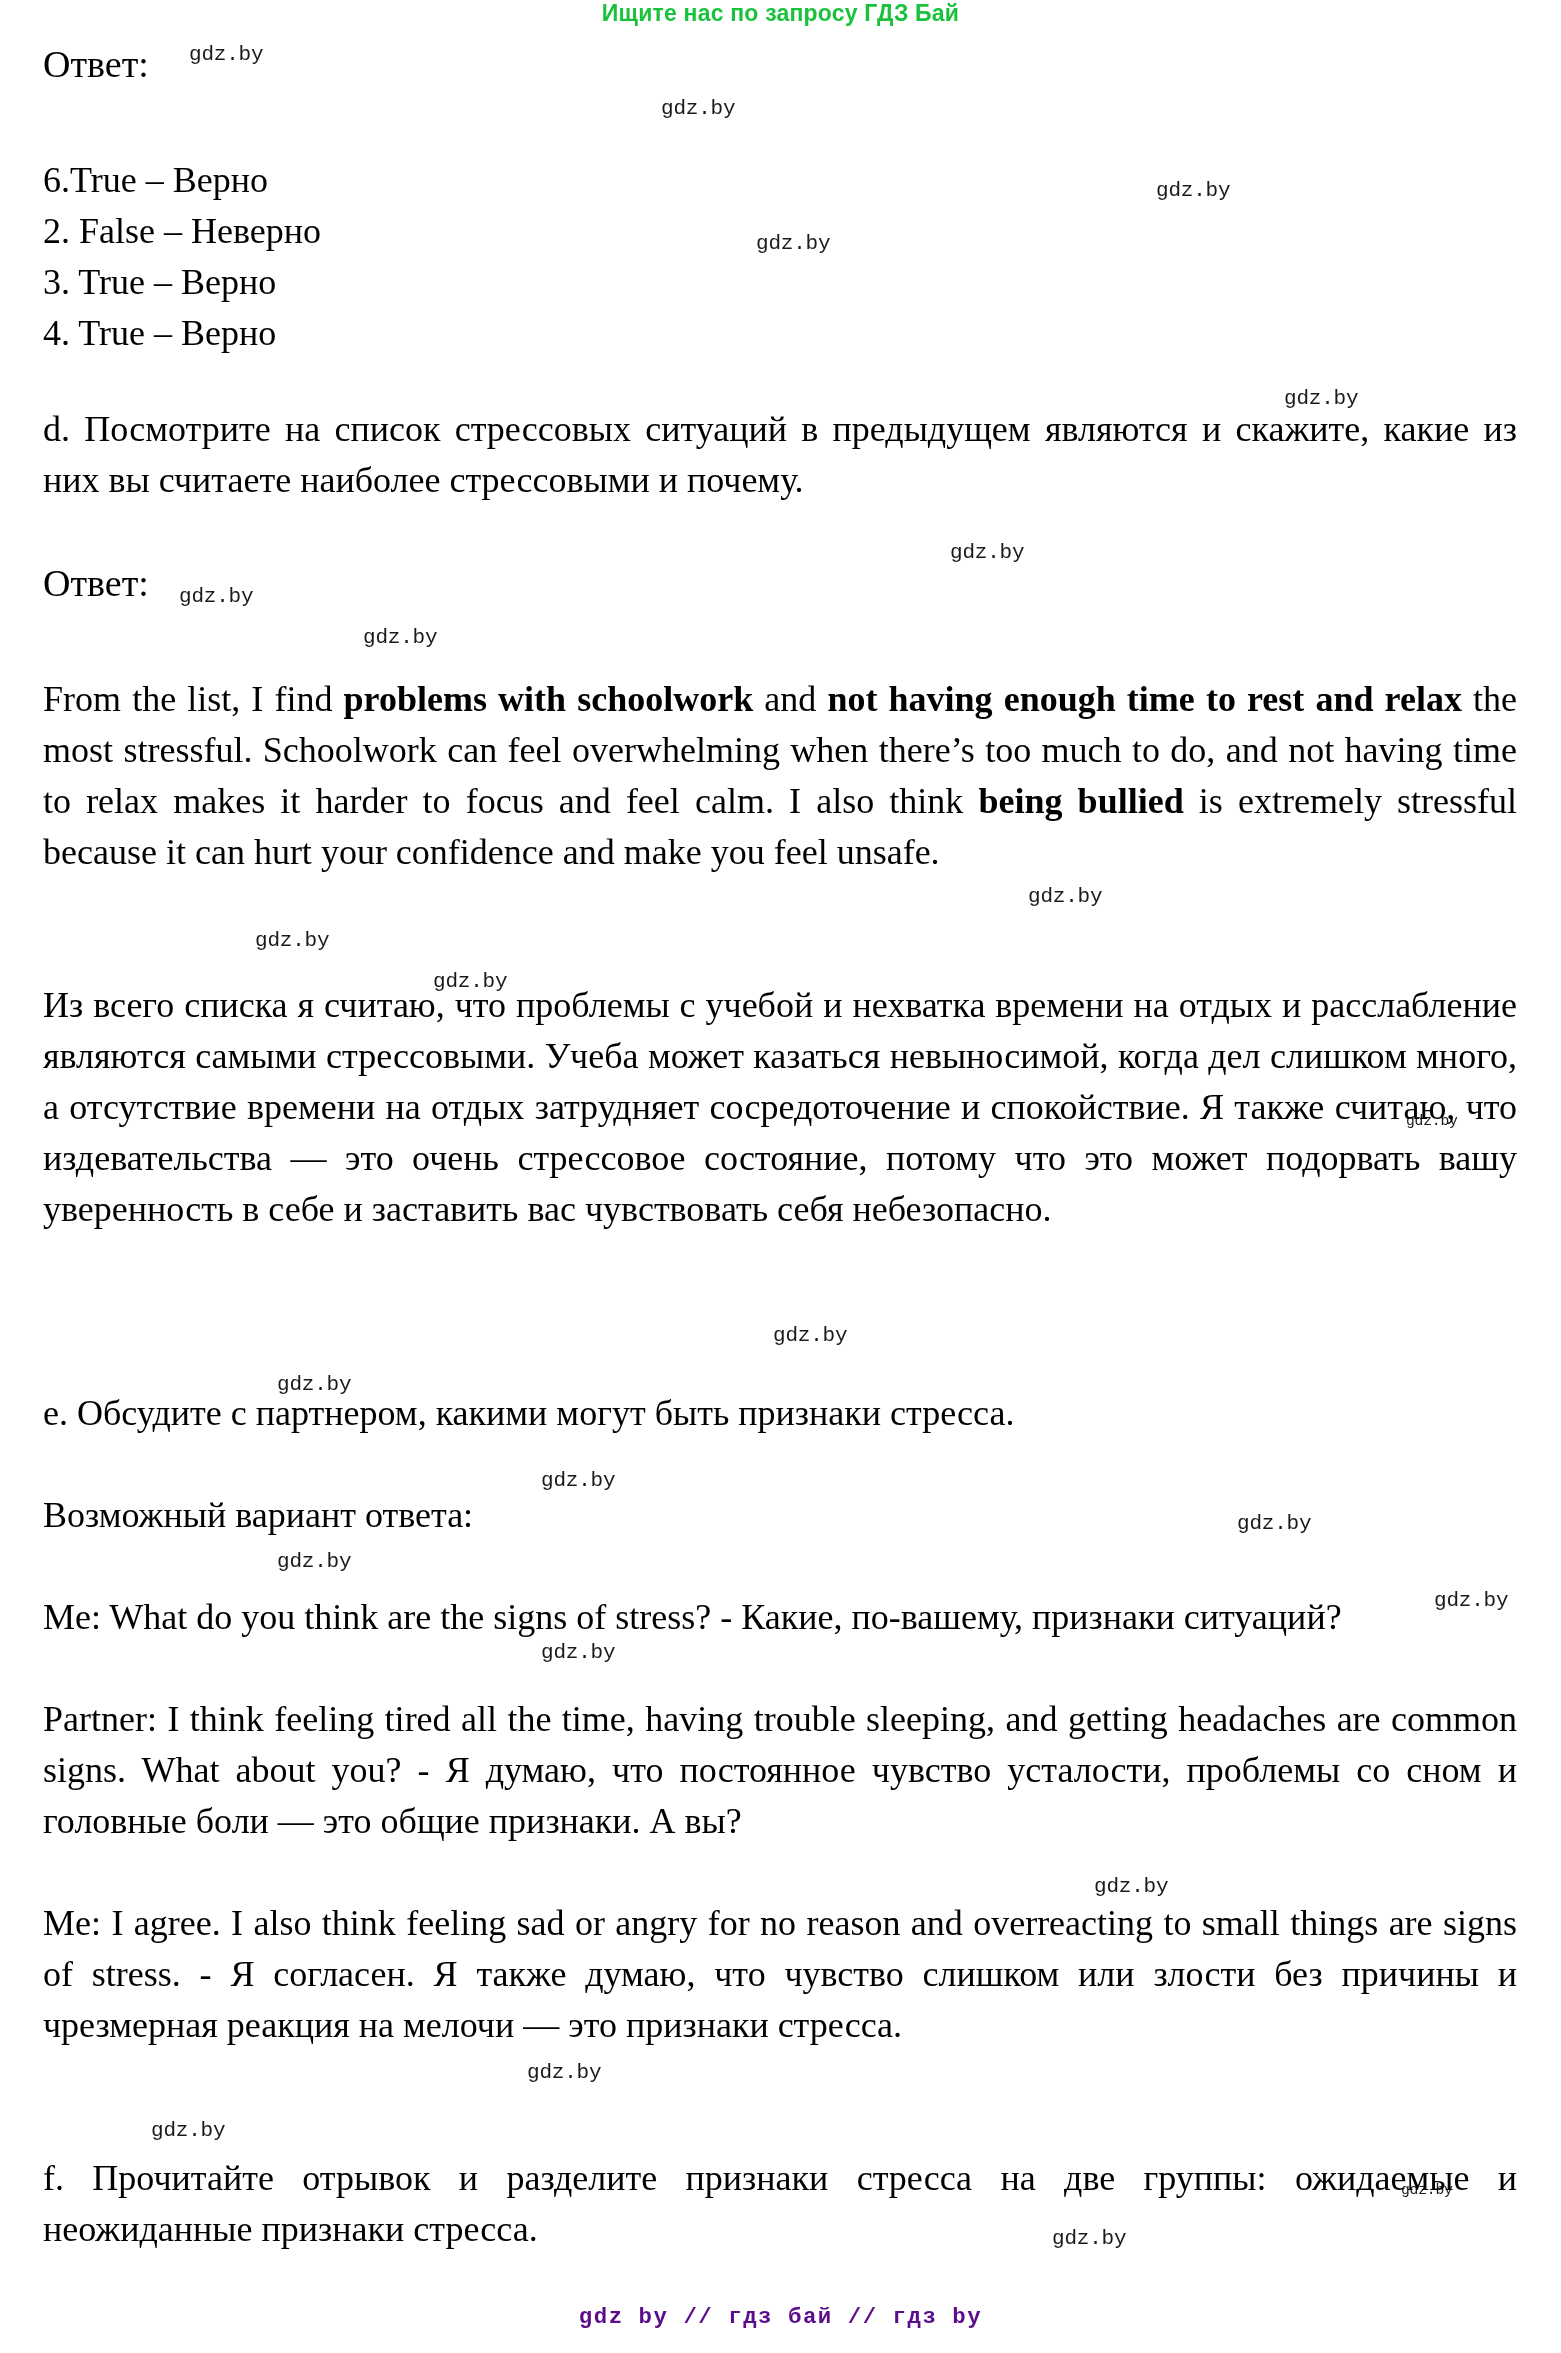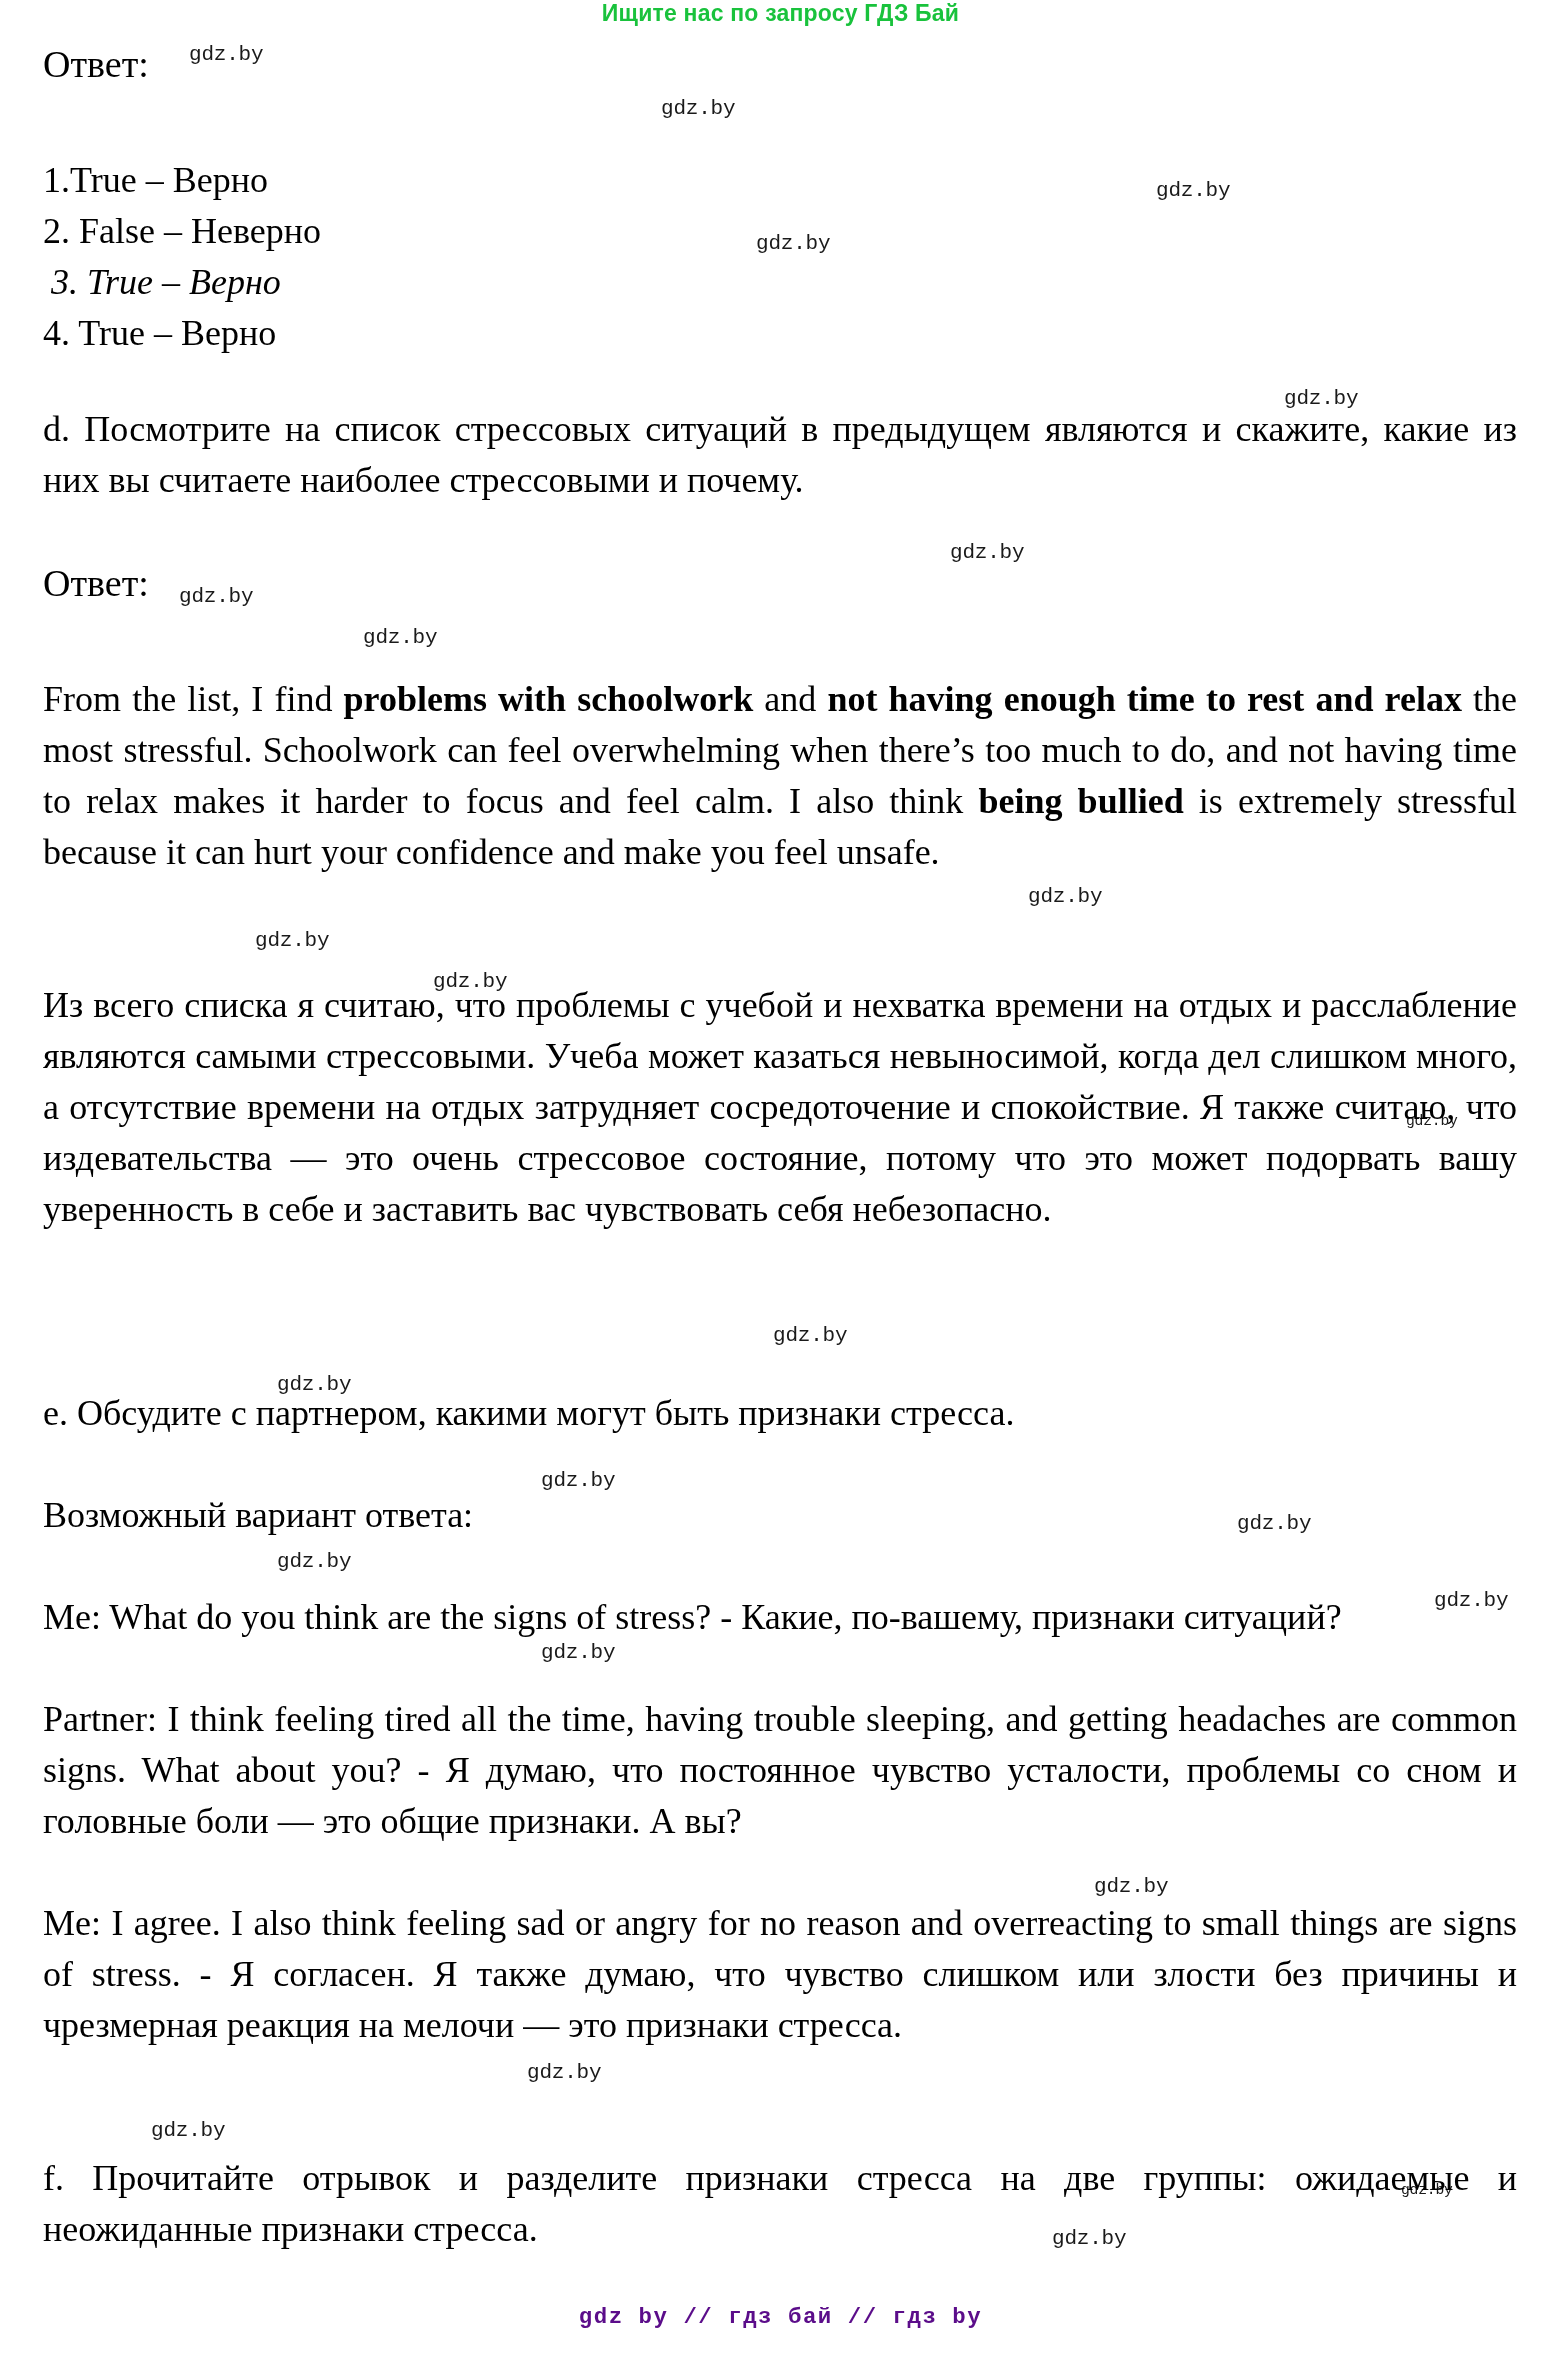--- a/index.html
+++ b/index.html
@@ -117,23 +117,23 @@
   <div class="wm" style="left:1094px; top:1875px;">gdz.by</div>
   <div class="wm" style="left:527px; top:2061px;">gdz.by</div>
   <div class="wm" style="left:151px; top:2119px;">gdz.by</div>
   <div class="wm xs" style="left:1401px; top:2182px;">gdz.by</div>
   <div class="wm" style="left:1052px; top:2227px;">gdz.by</div>
 
   <div class="content">
 
     <div class="tx" style="left:0px; top:39px; font-size:38px;">Ответ:</div>
 
-    <div class="tx" style="left:0px; top:155px;">1.True – Верно</div>
+    <div class="tx" style="left:0px; top:155px;">6.True – Верно</div>
     <div class="tx" style="left:0px; top:206px;">2. False – Неверно</div>
-    <div class="tx" style="left:8px; top:257px;font-style:italic;">3. True – Верно</div>
+    <div class="tx" style="left:0px; top:257px;">3. True – Верно</div>
     <div class="tx" style="left:0px; top:308px;">4. True – Верно</div>
 
     <div class="tx just" style="left:0px; top:404px; width:1474px;">d. Посмотрите на список стрессовых ситуаций в предыдущем являются и скажите, какие из них вы считаете наиболее стрессовыми и почему.</div>
 
     <div class="tx" style="left:0px; top:558px; font-size:38px;">Ответ:</div>
 
     <div class="tx just" style="left:0px; top:674px; width:1474px;">
       <span>From the list, I find </span><b>problems with schoolwork</b><span> and </span><b>not having enough time to rest and relax</b><span> the most stressful. Schoolwork can feel overwhelming when there’s too much to do, and not having time to relax makes it harder to focus and feel calm. I also think </span><b>being bullied</b><span> is extremely stressful because it can hurt your confidence and make you feel unsafe.</span>
     </div>
 

